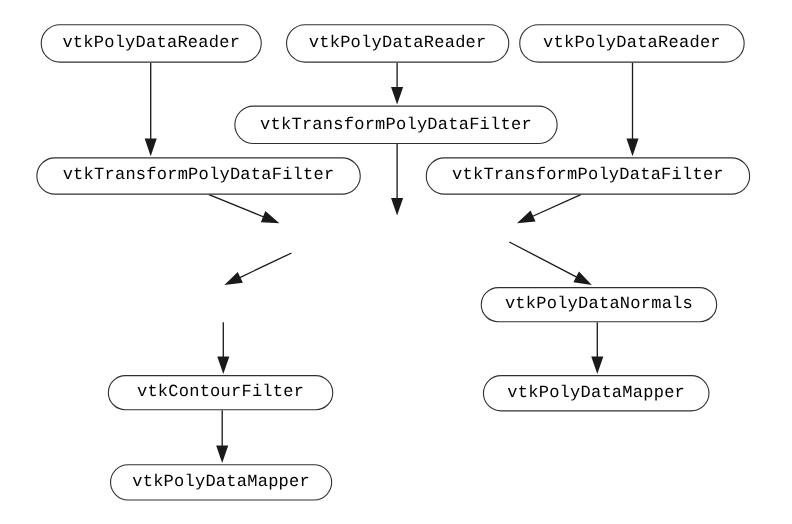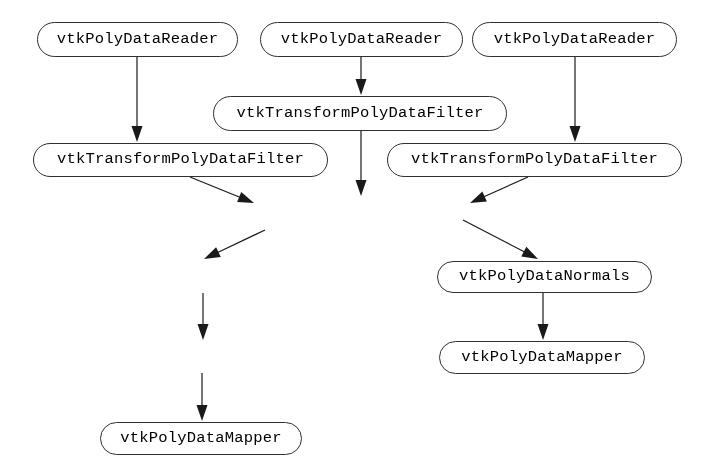--- a/index.html
+++ b/index.html
@@ -85,20 +85,23 @@
       </div>
       <div class="node" style="left: 33px; top: 143px; width: 295px; height: 34px; border-radius: 17px; background: rgb(255, 255, 255); border-color: rgb(48, 48, 48);">
         <span class="node-label">vtkTransformPolyDataFilter</span>
       </div>
       <div class="node" style="left: 387px; top: 143px; width: 295px; height: 34px; border-radius: 17px; background: rgb(255, 255, 255); border-color: rgb(48, 48, 48);">
         <span class="node-label">vtkTransformPolyDataFilter</span>
       </div>
       <div class="node" style="left: 437px; top: 261px; width: 215px; height: 32px; border-radius: 16px; background: rgb(255, 255, 255); border-color: rgb(48, 48, 48);">
         <span class="node-label">vtkPolyDataNormals</span>
       </div>
+      <div class="node" style="left: 98px; top: 341px; width: 205px; height: 32px; border-radius: 16px; background: rgb(255, 255, 255); border-color: rgb(48, 48, 48);">
+        <span class="node-label">vtkContourFilter</span>
+      </div>
       <div class="node" style="left: 100px; top: 422px; width: 202px; height: 33px; border-radius: 16.5px; background: rgb(255, 255, 255); border-color: rgb(48, 48, 48);">
         <span class="node-label">vtkPolyDataMapper</span>
       </div>
       <div class="node" style="left: 439px; top: 341px; width: 206px; height: 33px; border-radius: 16.5px; background: rgb(255, 255, 255); border-color: rgb(48, 48, 48);">
         <span class="node-label">vtkPolyDataMapper</span>
       </div>
     </div>
 </div>
 
 </body></html>

